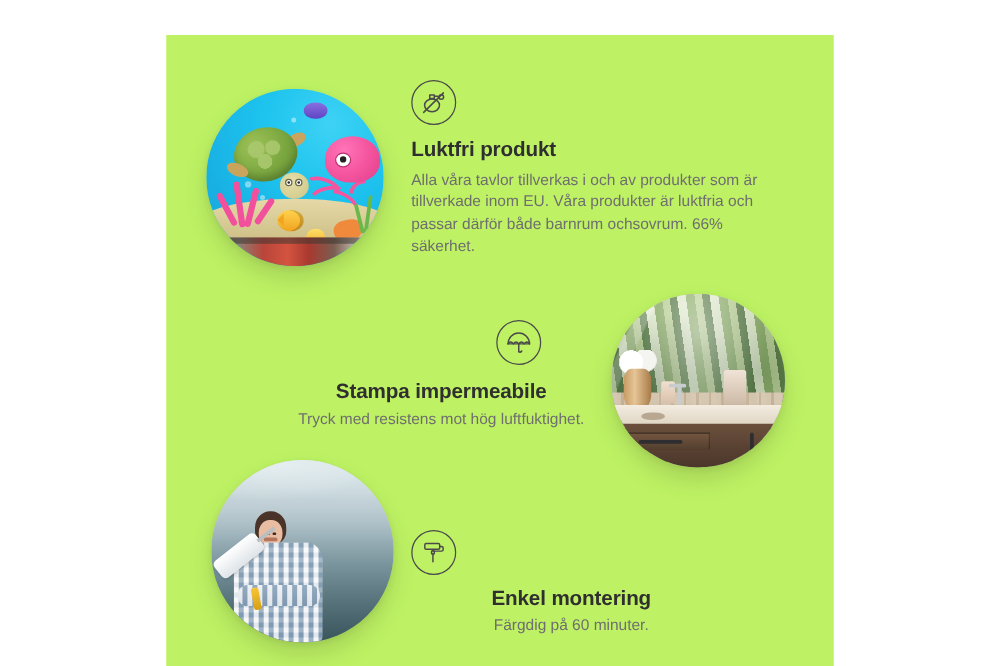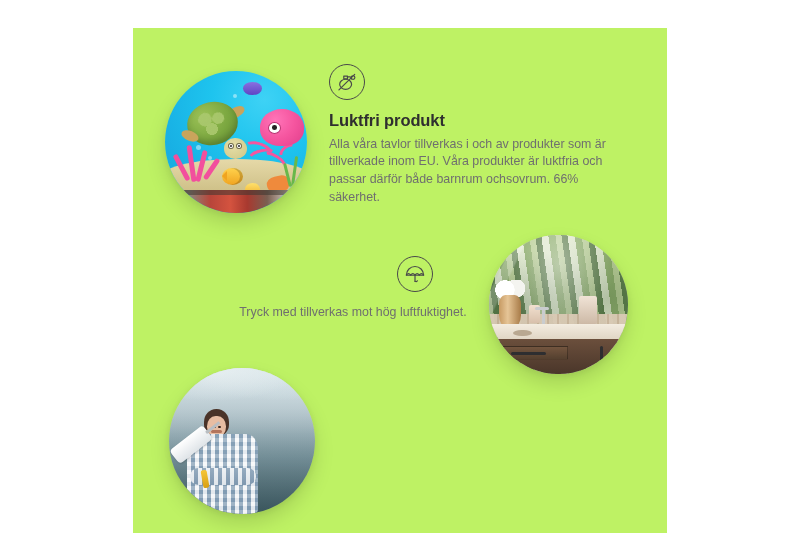--- a/index.html
+++ b/index.html
@@ -463,18 +463,31 @@
 
     <div class="feature" id="feature-waterproof">
       <div class="icon-circle">
         <svg width="22" height="22" viewBox="0 0 24 24" fill="none" stroke="#4a4a4a" stroke-width="1.3" stroke-linecap="round" stroke-linejoin="round">
           <path d="M2.6 13.2a9.4 9.4 0 0 1 18.8 0z"></path>
           <path d="M2.6 13.2c1.6-2.3 3.1-2.3 4.7 0 1.6-2.3 3.1-2.3 4.7 0 1.6-2.3 3.1-2.3 4.7 0 1.6-2.3 3.1-2.3 4.7 0"></path>
           <line x1="12" y1="13.2" x2="12" y2="20"></line>
           <path d="M12 20a1.9 1.9 0 0 0 2.6-.6"></path>
         </svg>
       </div>
-      <div class="f-desc">Tryck med tillverkas mot hög luftfuktighet.</div>
-    </div>
-
+      <div class="f-title">Stampa impermeabile</div>
+      <div class="f-desc">Tryck med resistens mot hög luftfuktighet.</div>
+    </div>
+
+    <div class="feature" id="feature-easy">
+      <div class="icon-circle">
+        <svg width="22" height="22" viewBox="0 0 24 24" fill="none" stroke="#4a4a4a" stroke-width="1.3" stroke-linecap="round" stroke-linejoin="round">
+          <rect x="4.2" y="4.2" width="13" height="5" rx="1.2"></rect>
+          <path d="M17.2 6.7h1.6a1.4 1.4 0 0 1 1.4 1.4v1.3a1.4 1.4 0 0 1-1.4 1.4h-7.3"></path>
+          <rect x="10.1" y="10.4" width="2.4" height="3" rx=".7"></rect>
+          <line x1="11.3" y1="13.4" x2="11.3" y2="20"></line>
+        </svg>
+      </div>
+      <div class="f-title">Enkel montering</div>
+      <div class="f-desc">Färgdig på 60 minuter.</div>
+    </div>
 
   </div>
 </div>
 
 </body></html>

